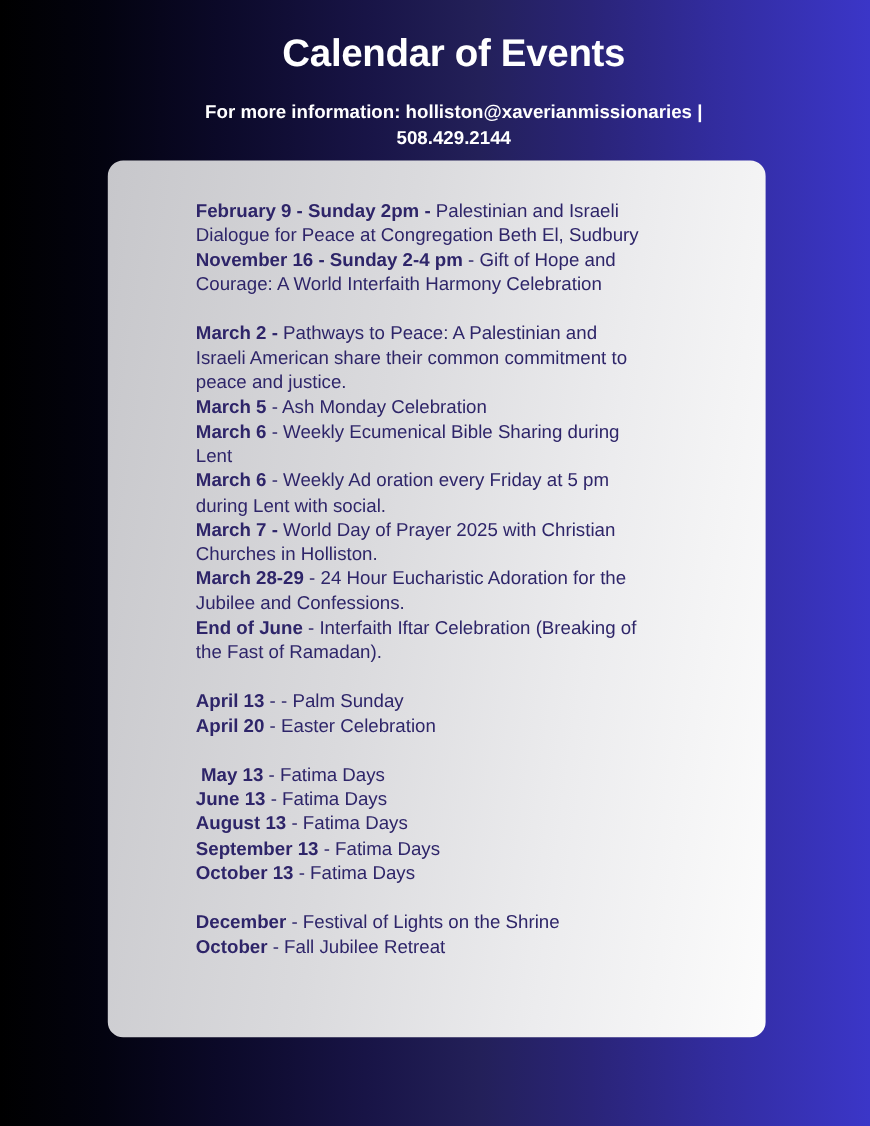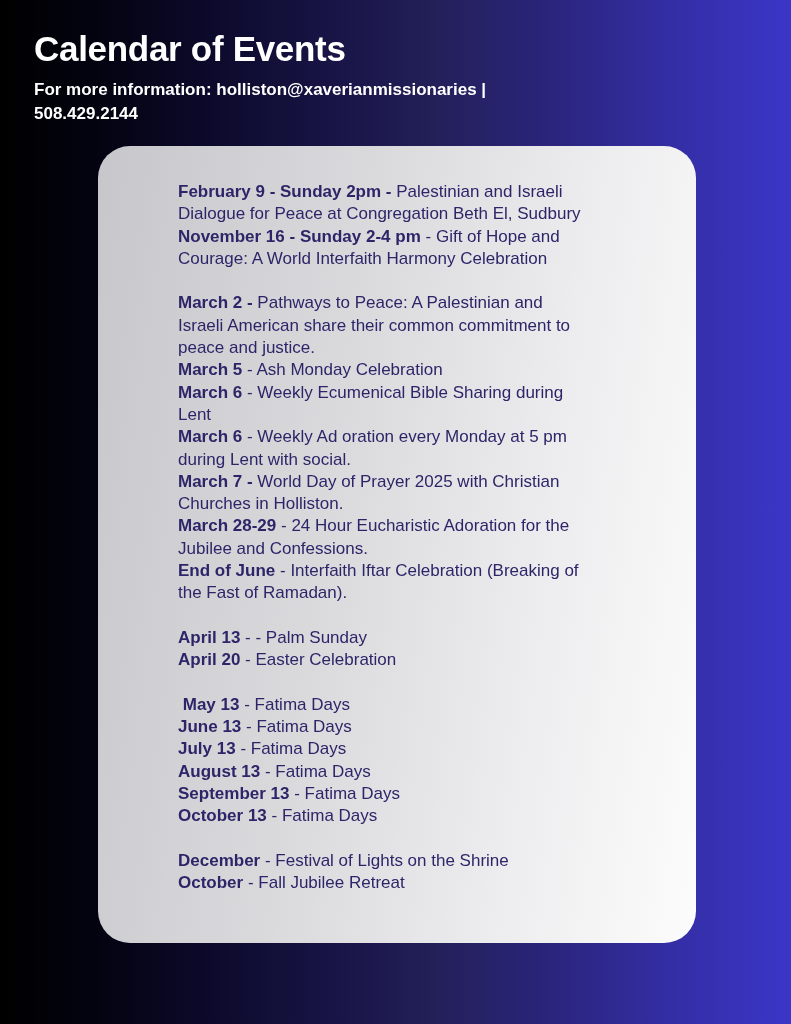--- a/index.html
+++ b/index.html
@@ -20,41 +20,42 @@
       #322c9e 82%,
       #3b36c8 100%);
   }
   .header {
     position: absolute;
     top: 28px;
     left: 0;
     width: 100%;
     box-sizing: border-box;
     padding-left: 34px;
+    text-align: center;
     color: #ffffff;
   }
   .title {
     font-size: 35px;
     line-height: 42px;
     font-weight: 700;
     letter-spacing: -0.3px;
   }
   .contact {
-    margin-top: 8px;
+    margin-top: 20px;
     font-size: 17px;
     font-weight: 700;
     line-height: 24px;
   }
   .card {
     position: absolute;
     left: 98px;
     top: 146px;
     width: 598px;
     height: 797px;
-    border-radius: 32px;
+    border-radius: 14px;
     box-sizing: border-box;
     padding: 35px 30px 0 80px;
     background: linear-gradient(98deg,
       #c7c7cb 0%,
       #dadadd 40%,
       #ececee 70%,
       #fcfcfc 100%);
   }
   .group { margin: 0; }
   .group:not(:last-child) { margin-bottom: 22.3px; }
@@ -90,39 +91,38 @@
 Courage: A World Interfaith Harmony Celebration</span></p>
     </div>
 
     <div class="group">
       <p class="event"><strong>March 2 -</strong><span> Pathways to Peace: A Palestinian and
 Israeli American share their common commitment to
 peace and justice.</span></p>
       <p class="event"><strong>March 5</strong><span> - Ash Monday Celebration</span></p>
       <p class="event"><strong>March 6</strong><span> - Weekly Ecumenical Bible Sharing during
 Lent</span></p>
-      <p class="event"><strong>March 6</strong><span> - Weekly Ad oration every Monday at 5 pm
+      <p class="event"><strong>March 6</strong><span> - Weekly Ad oration every Friday at 5 pm
 during Lent with social.</span></p>
       <p class="event"><strong>March 7 -</strong><span> World Day of Prayer 2025 with Christian
 Churches in Holliston.</span></p>
       <p class="event"><strong>March 28-29</strong><span> - 24 Hour Eucharistic Adoration for the
 Jubilee and Confessions.</span></p>
       <p class="event"><strong>End of June</strong><span> - Interfaith Iftar Celebration (Breaking of
 the Fast of Ramadan).</span></p>
     </div>
 
     <div class="group">
       <p class="event"><strong>April 13</strong><span> - - Palm Sunday</span></p>
       <p class="event"><strong>April 20</strong><span> - Easter Celebration</span></p>
     </div>
 
     <div class="group">
       <p class="event"><strong> May 13</strong><span> - Fatima Days</span></p>
       <p class="event"><strong>June 13</strong><span> - Fatima Days</span></p>
-      <p class="event"><strong>July 13</strong><span> - Fatima Days</span></p>
       <p class="event"><strong>August 13</strong><span> - Fatima Days</span></p>
       <p class="event"><strong>September 13</strong><span> - Fatima Days</span></p>
       <p class="event"><strong>October 13</strong><span> - Fatima Days</span></p>
     </div>
 
     <div class="group">
       <p class="event"><strong>December</strong><span> - Festival of Lights on the Shrine</span></p>
       <p class="event"><strong>October</strong><span> - Fall Jubilee Retreat</span></p>
     </div>
 

